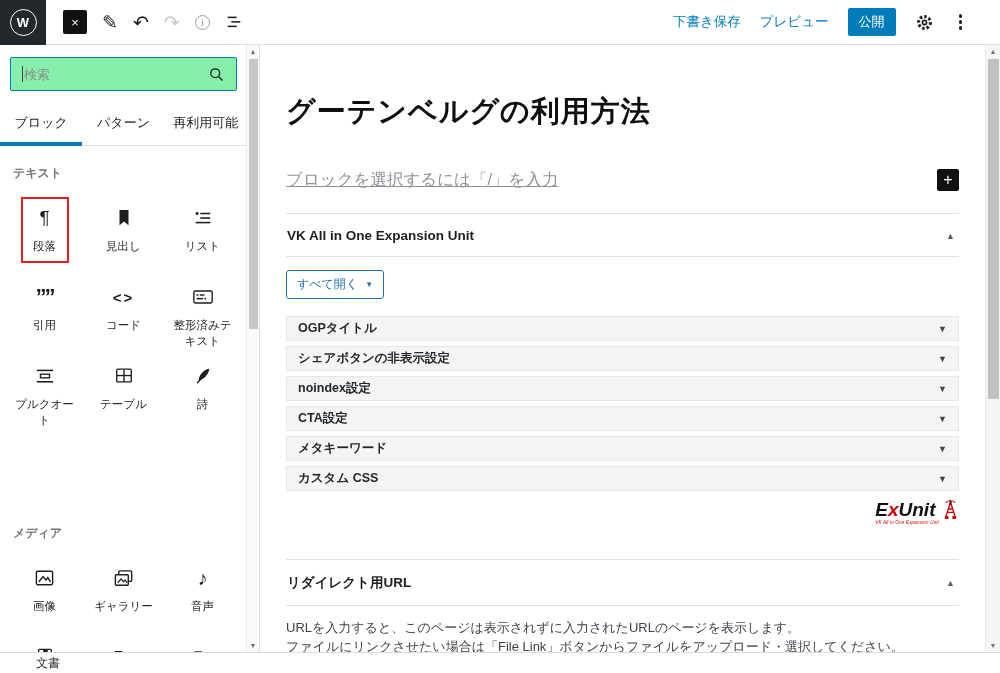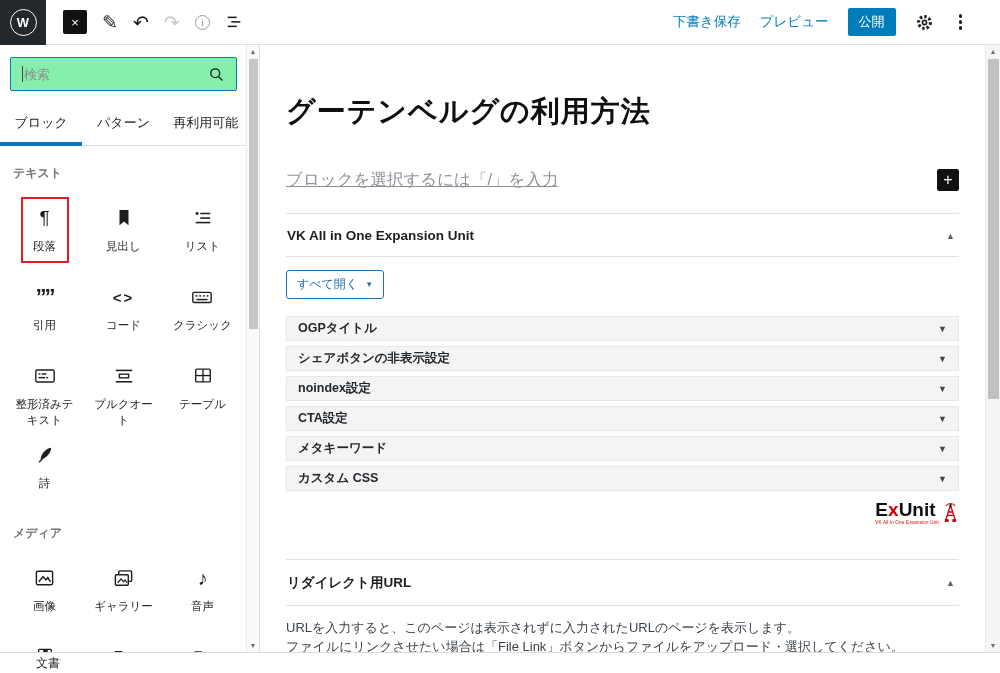--- a/index.html
+++ b/index.html
@@ -99,21 +99,21 @@
 
   .accordion-list { margin-top:17px; display:flex; flex-direction:column; gap:5px; }
   .accordion { height:25px; background:#f4f4f5; border:1px solid #e6e7ea;
                display:flex; align-items:center; justify-content:space-between;
                padding:0 11px; cursor:pointer; }
   .accordion-label { font-size:12.5px; font-weight:700; color:#23282d; }
   .accordion-caret { font-size:9px; color:#3c434a; }
 
   .logo-row { display:flex; justify-content:flex-end; align-items:flex-end;
               margin-top:9px; padding-bottom:12px; }
-  .exunit-logo { display:flex; align-items:center; gap:3px; }
+  .exunit-logo { display:flex; align-items:flex-start; gap:3px;font-style:italic; }
   .exunit-textblock { display:flex; flex-direction:column; align-items:flex-start; }
   .exunit-text { font-size:19px; font-weight:800; line-height:1; color:#101010; }
   .exunit-text .red { color:#cf0000; }
   .exunit-caption { font-size:4.5px; color:#cf0000; letter-spacing:0.2px; margin-top:1px; }
   .exunit-tower svg { display:block; }
 
   .panel-desc { font-size:13px; color:#3c434a; line-height:1.45; }
   .panel-desc.first { margin-top:13px; }
 
   
@@ -228,35 +228,20 @@
           <span class="block-glyph glyph-quote">””</span>
           <span class="block-label">引用</span>
         </div>
       </div>
       <div class="block-item">
         <div class="block-inner">
           <span class="block-glyph glyph-code">&lt;&gt;</span>
           <span class="block-label">コード</span>
         </div>
       </div>
-      <div class="block-item">
-        <div class="block-inner">
-          <span class="block-glyph">
-            <svg width="22" height="20" viewBox="0 0 24 20">
-              <rect x="2" y="5" width="20" height="11" rx="1.5" fill="none" stroke="#1e1e1e" stroke-width="1.5"></rect>
-              <rect x="5" y="8" width="2" height="1.6" fill="#1e1e1e"></rect>
-                <rect x="9" y="8" width="2" height="1.6" fill="#1e1e1e"></rect>
-              <rect x="13" y="8" width="2" height="1.6" fill="#1e1e1e"></rect>
-                <rect x="17" y="8" width="2" height="1.6" fill="#1e1e1e"></rect>
-              <rect x="6" y="12" width="12" height="1.6" fill="#1e1e1e"></rect>
-            </svg>
-          </span>
-          <span class="block-label">クラシック</span>
-        </div>
-      </div>
 
       <div class="block-item">
         <div class="block-inner">
           <span class="block-glyph">
             <svg width="22" height="20" viewBox="0 0 24 20">
               <rect x="2" y="3.5" width="20" height="13" rx="1.5" fill="none" stroke="#1e1e1e" stroke-width="1.5"></rect>
               <rect x="5" y="7" width="2" height="1.6" fill="#1e1e1e"></rect>
                 <rect x="8.5" y="7" width="5" height="1.6" fill="#1e1e1e"></rect>
               <rect x="5" y="11" width="7" height="1.6" fill="#1e1e1e"></rect>
                 <rect x="13.5" y="11" width="2" height="1.6" fill="#1e1e1e"></rect>

